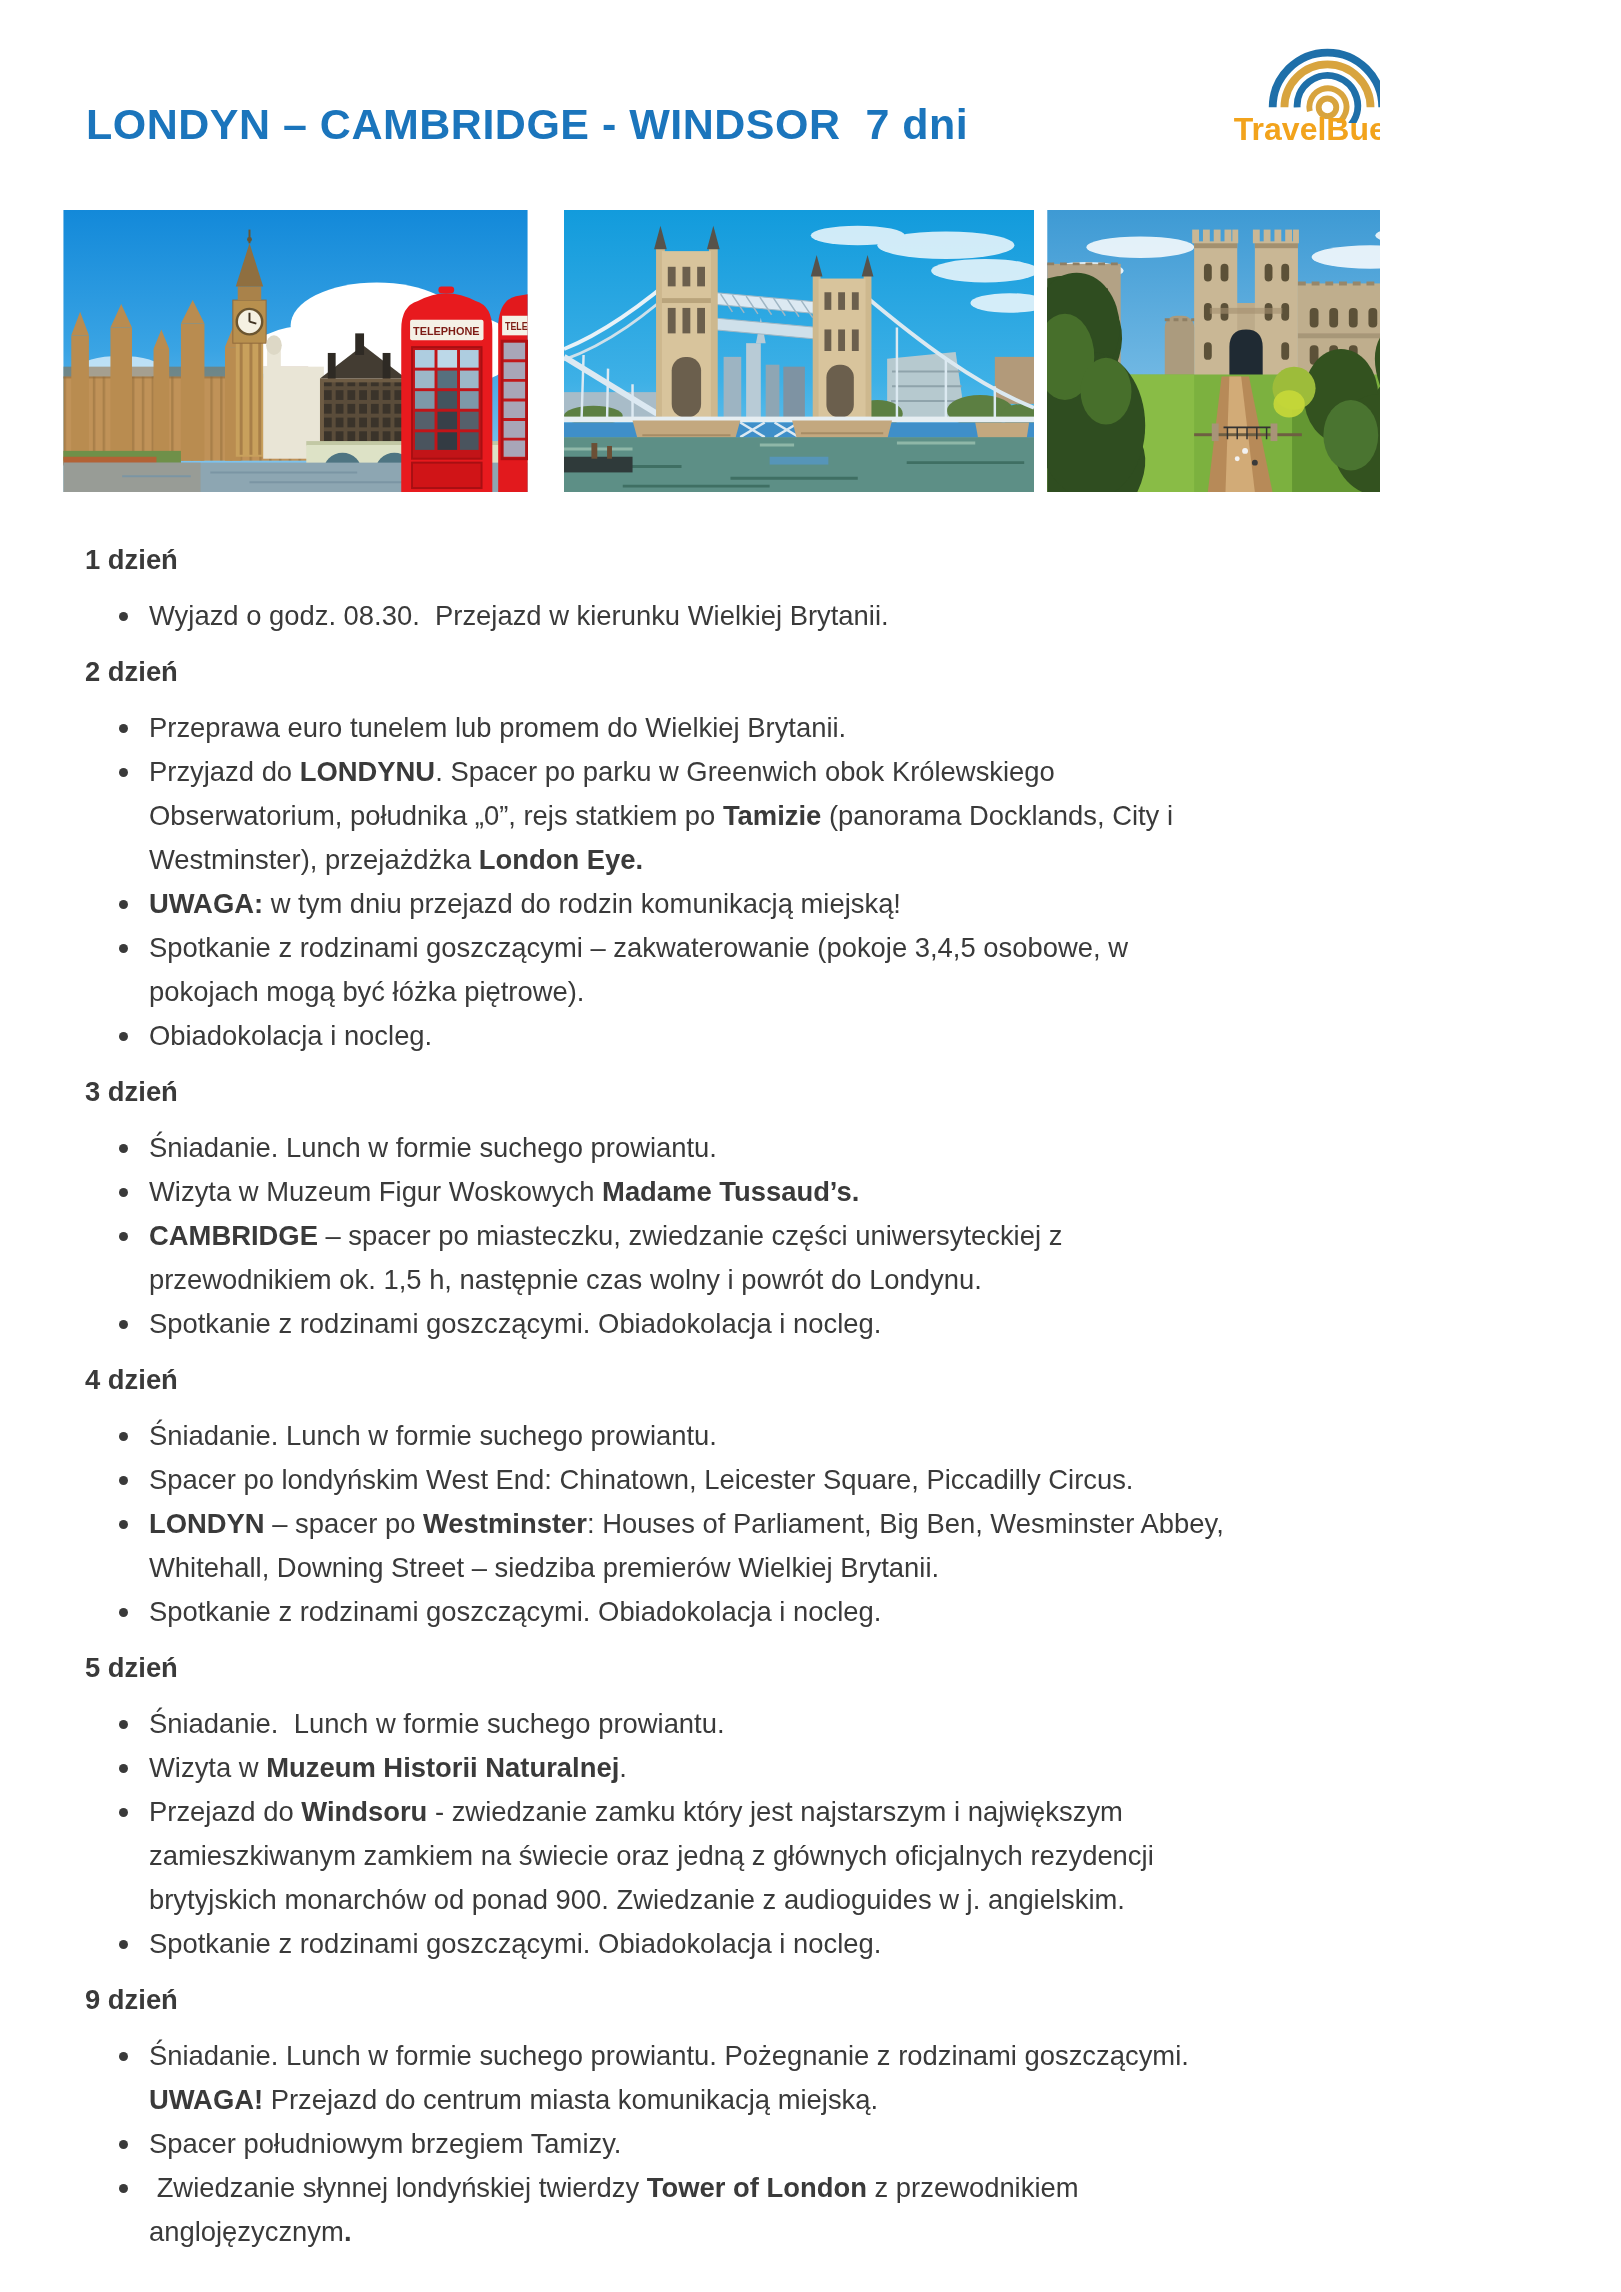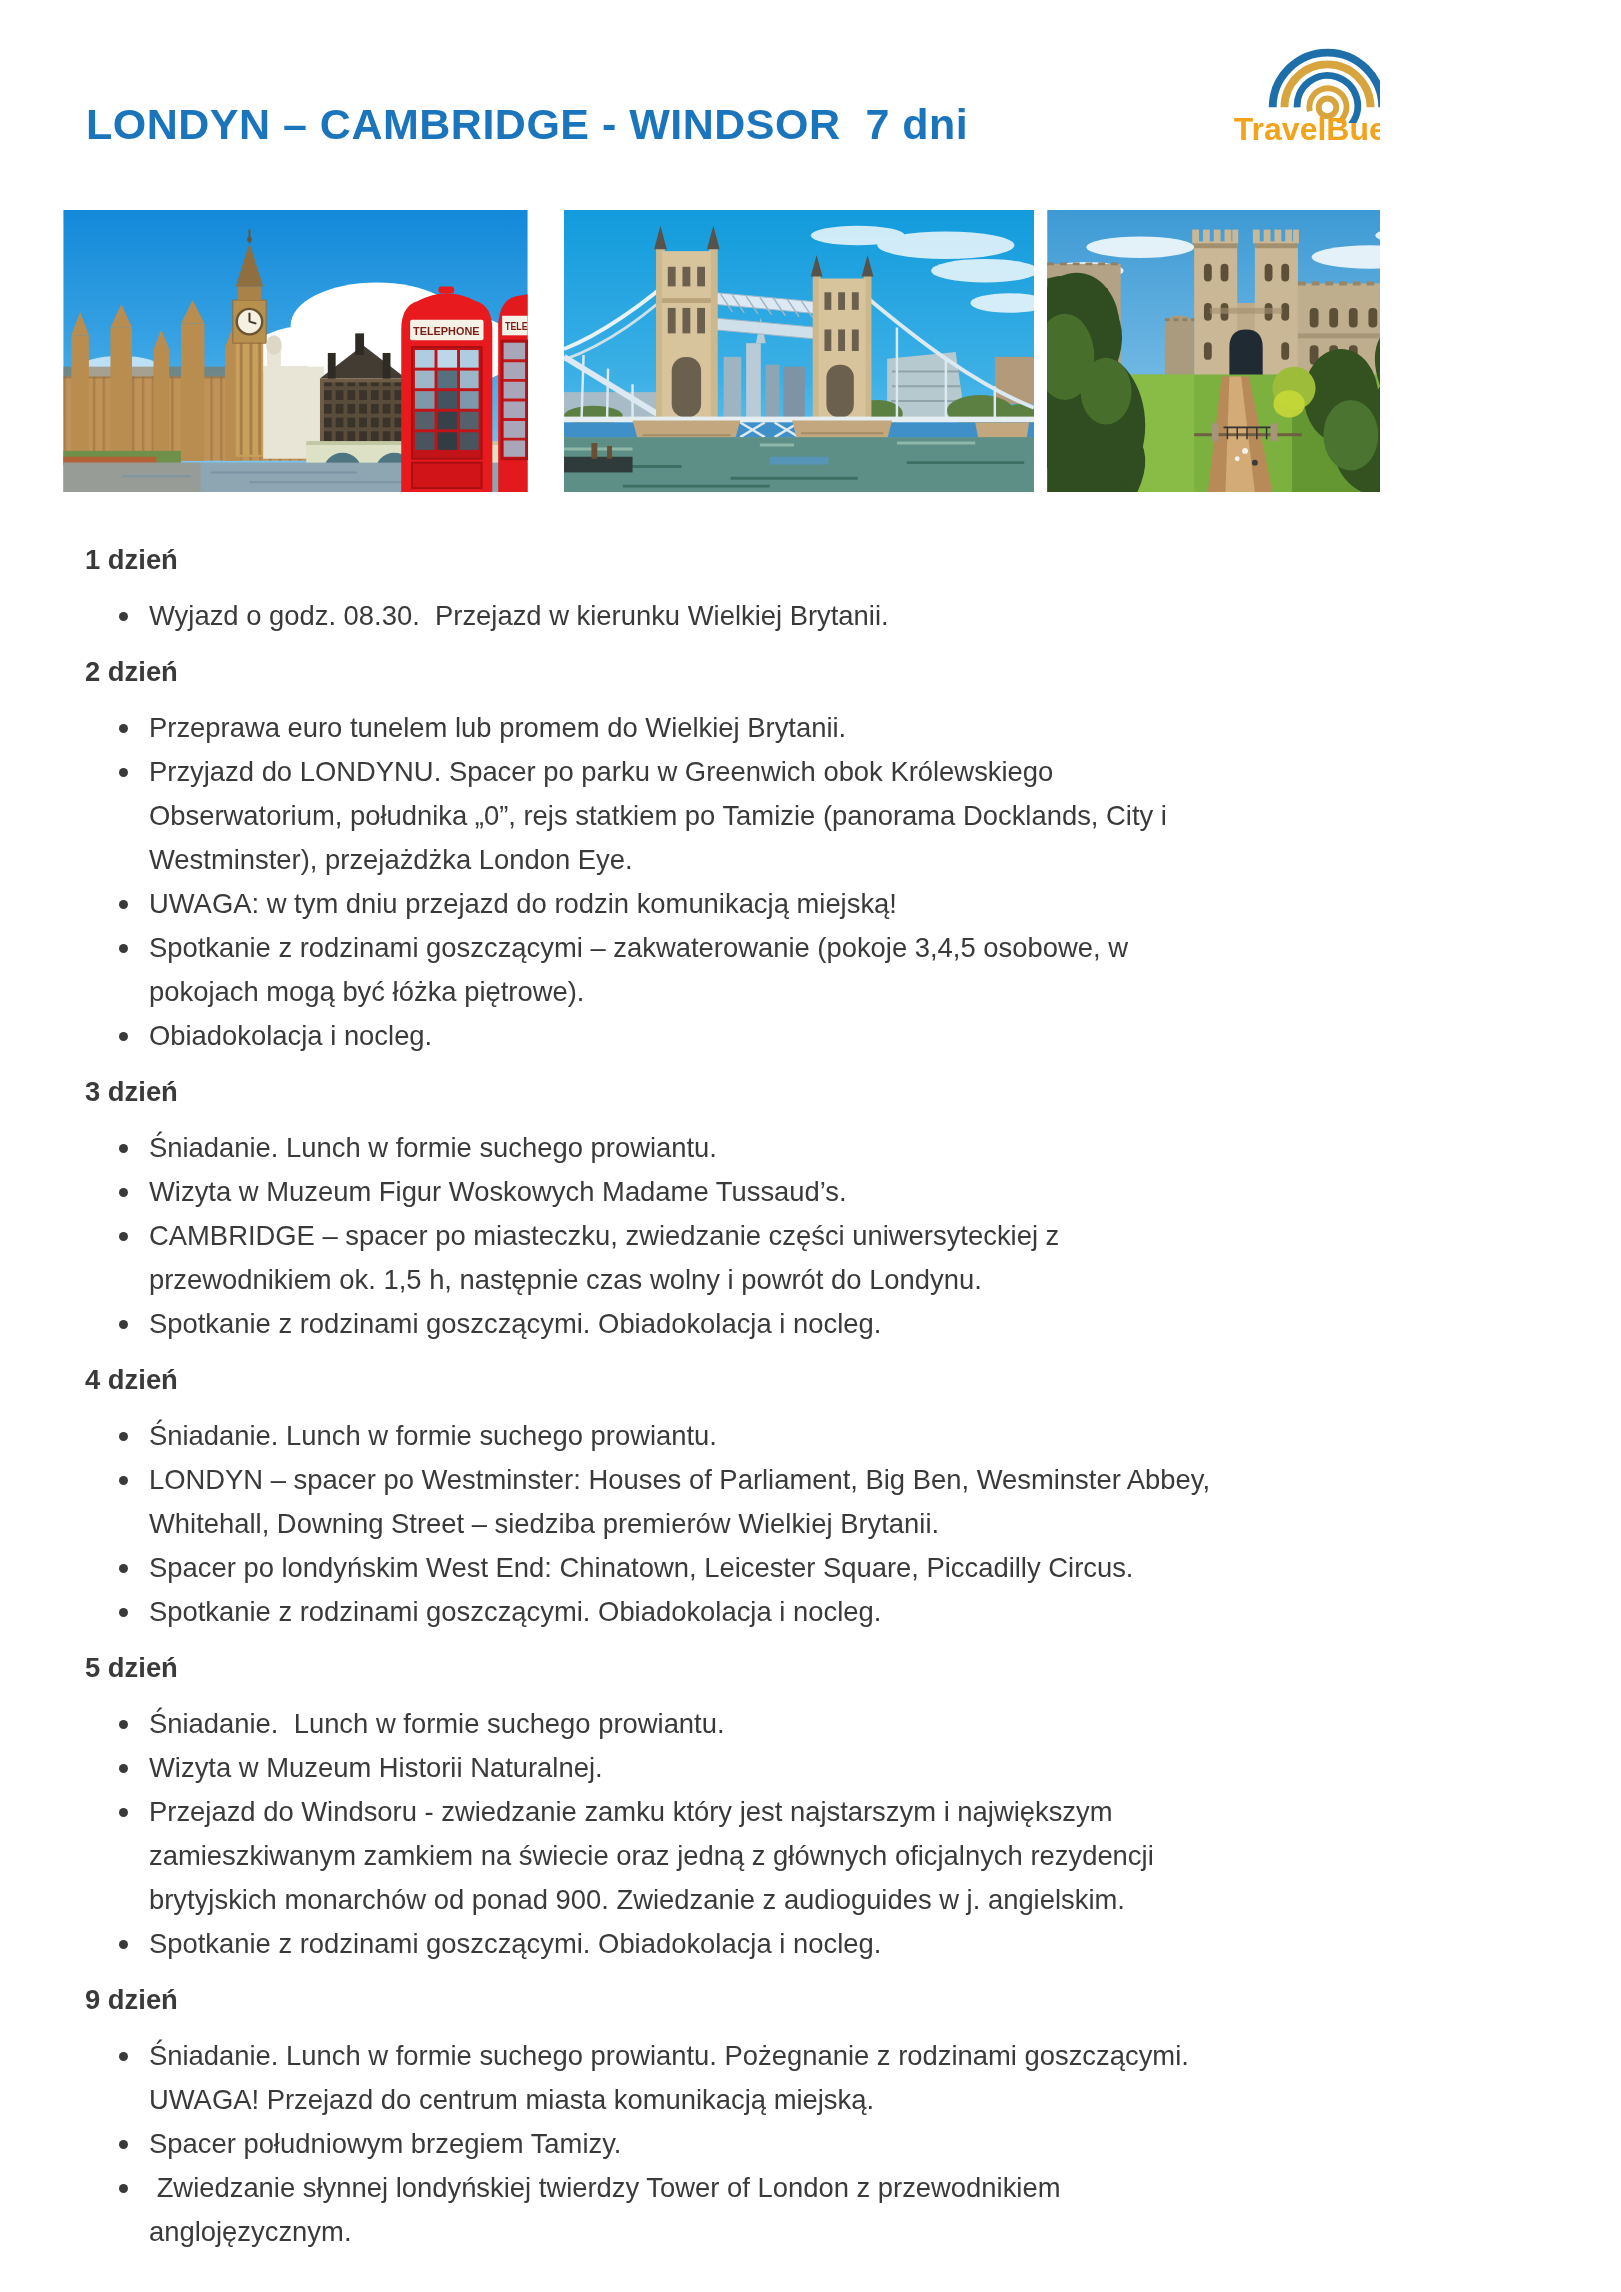--- a/index.html
+++ b/index.html
@@ -24,21 +24,21 @@
   .photo svg{display:block;}
   .p1{width:465px;margin-right:36px;}
   .p2{width:470px;margin-right:12.7px;}
   .p3{width:402px;}
   .itinerary{position:absolute;left:85px;top:538px;width:1472px;font-size:27.4px;line-height:44px;}
   .day-label{font-weight:bold;}
   ul.day-items{list-style:none;margin:12px;padding:0;}
   li.item{position:relative;padding-left:52px;}
   .dot{position:absolute;left:21.6px;top:17.6px;width:9.8px;height:9.8px;border-radius:50%;background:var(--body_text,#3a3a3a);}
   .itxt{white-space:pre-wrap;}
-  .itxt b{font-weight:normal;}
+  .itxt b{font-weight:bold;}
 </style>
 </head>
 <body>
 
 <div class="page" style="--title_blue: #1b75bc; --logo_orange: #f2a31c; --logo_arc_blue: #1e6fa9; --logo_arc_gold: #d8a43e; --body_text: #3a3a3a;">
 
   <div class="title">LONDYN – CAMBRIDGE - WINDSOR  7 dni</div>
 
   <div class="logo">
     <svg width="196" height="90" viewBox="0 0 200 92">
@@ -404,23 +404,23 @@
       <ul class="day-items">
         <li class="item"><span class="dot"></span><span class="itxt">Śniadanie. Lunch w formie suchego prowiantu.</span></li>
         <li class="item"><span class="dot"></span><span class="itxt">Wizyta w Muzeum Figur Woskowych <b>Madame Tussaud’s.</b></span></li>
         <li class="item"><span class="dot"></span><span class="itxt"><b>CAMBRIDGE</b> – spacer po miasteczku, zwiedzanie części uniwersyteckiej z
 przewodnikiem ok. 1,5 h, następnie czas wolny i powrót do Londynu.</span></li>
         <li class="item"><span class="dot"></span><span class="itxt">Spotkanie z rodzinami goszczącymi. Obiadokolacja i nocleg.</span></li>
       </ul>
       <div class="day-label">4 dzień</div>
       <ul class="day-items">
         <li class="item"><span class="dot"></span><span class="itxt">Śniadanie. Lunch w formie suchego prowiantu.</span></li>
+        <li class="item"><span class="dot"></span><span class="itxt">Spacer po londyńskim West End: Chinatown, Leicester Square, Piccadilly Circus.</span></li>
         <li class="item"><span class="dot"></span><span class="itxt"><b>LONDYN</b> – spacer po <b>Westminster</b>: Houses of Parliament, Big Ben, Wesminster Abbey,
 Whitehall, Downing Street – siedziba premierów Wielkiej Brytanii.</span></li>
-        <li class="item"><span class="dot"></span><span class="itxt">Spacer po londyńskim West End: Chinatown, Leicester Square, Piccadilly Circus.</span></li>
         <li class="item"><span class="dot"></span><span class="itxt">Spotkanie z rodzinami goszczącymi. Obiadokolacja i nocleg.</span></li>
       </ul>
       <div class="day-label">5 dzień</div>
       <ul class="day-items">
         <li class="item"><span class="dot"></span><span class="itxt">Śniadanie.  Lunch w formie suchego prowiantu.</span></li>
         <li class="item"><span class="dot"></span><span class="itxt">Wizyta w <b>Muzeum Historii Naturalnej</b>.</span></li>
         <li class="item"><span class="dot"></span><span class="itxt">Przejazd do <b>Windsoru</b> - zwiedzanie zamku który jest najstarszym i największym
 zamieszkiwanym zamkiem na świecie oraz jedną z głównych oficjalnych rezydencji
 brytyjskich monarchów od ponad 900. Zwiedzanie z audioguides w j. angielskim.</span></li>
         <li class="item"><span class="dot"></span><span class="itxt">Spotkanie z rodzinami goszczącymi. Obiadokolacja i nocleg.</span></li>

